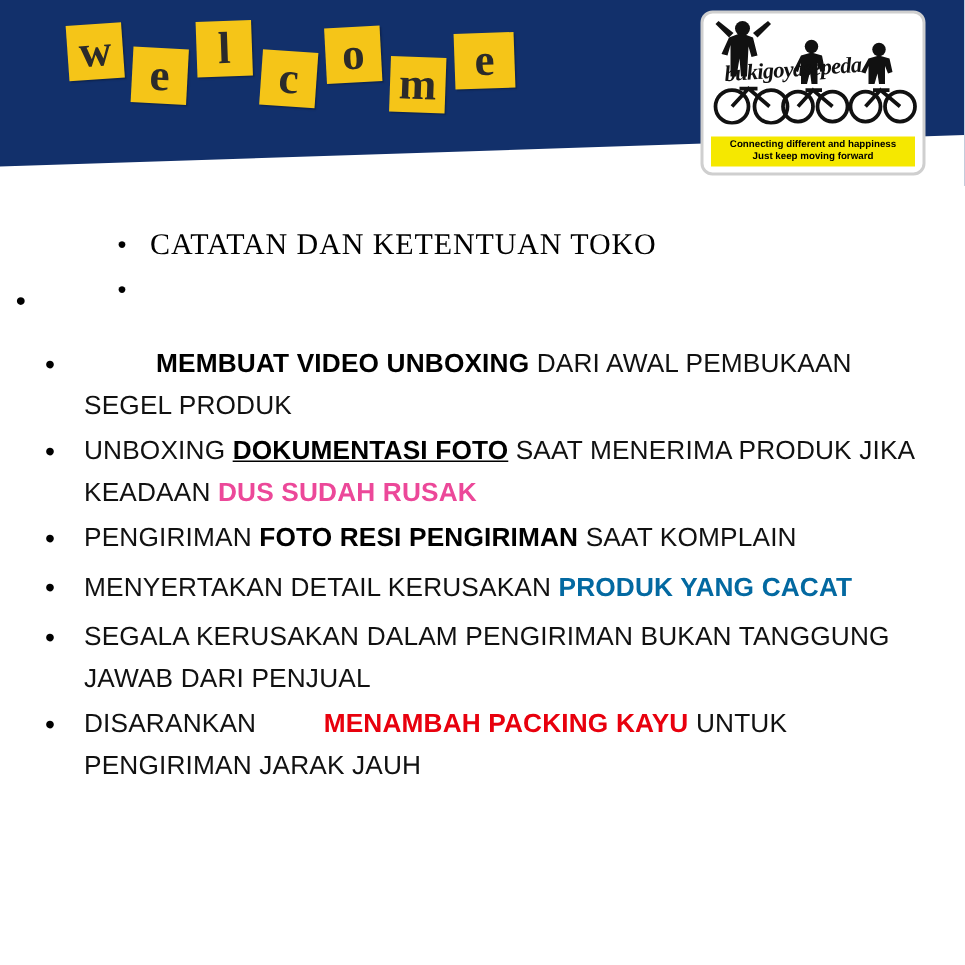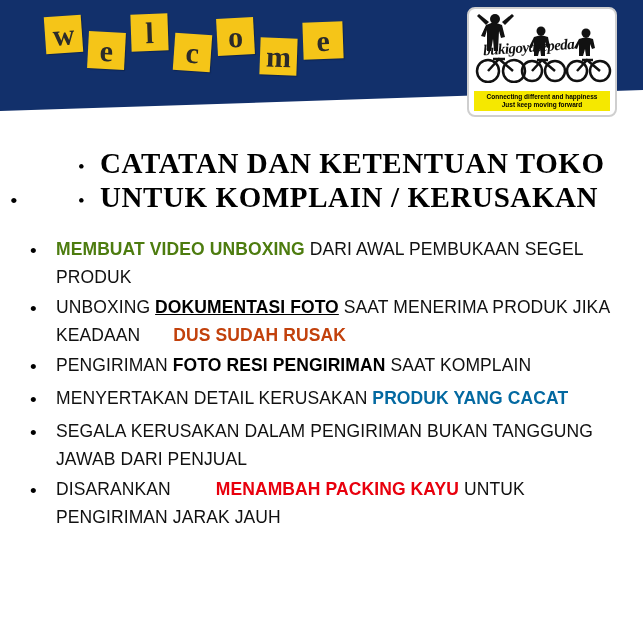--- a/index.html
+++ b/index.html
@@ -130,22 +130,22 @@
     margin-bottom: 4px;
   }
   .title-item .bullet {
     font-size: 19px;
     line-height: 26px;
     width: 22px;
     flex: 0 0 22px;
     color: #000;
   }
   .title-item .txt {
-    font-size: 29px;
-    font-weight: bold;
+    font-size: 20px;
+    font-weight: normal;
     letter-spacing: 0.6px;
     color: #000;
     line-height: 27px;
   }
 
   
   .list {
     margin: 22px 0 0 0;
     padding: 0 18px 0 30px;
   }
@@ -228,32 +228,31 @@
 
 <div class="title-block">
   <div class="stray-bullet">•</div>
 
   <div class="title-item">
     <span class="bullet">•</span>
     <span class="txt">CATATAN DAN KETENTUAN TOKO</span>
   </div>
   <div class="title-item">
     <span class="bullet">•</span>
-    <span class="txt">UNTUK KOMPLAIN / KERUSAKAN</span>
   </div>
 </div>
 
 <div class="list" id="rules-list">
     <div class="li">
       <span class="bullet">•</span>
-      <span class="text"><span class="hl" style="color: #4d7c0f;">MEMBUAT VIDEO UNBOXING</span><span> DARI AWAL PEMBUKAAN SEGEL PRODUK</span></span>
-    </div>
-    <div class="li">
-      <span class="bullet">•</span>
-      <span class="text"><span>UNBOXING </span><span class="hl" style="color: #000000; text-decoration: underline;">DOKUMENTASI FOTO</span><span> SAAT MENERIMA PRODUK JIKA KEADAAN </span><span class="hl" style="color: #c2410c; margin-left: 28px;">DUS SUDAH RUSAK</span></span>
+      <span class="text"><span class="hl" style="color: #000000; margin-left: 48px;">MEMBUAT VIDEO UNBOXING</span><span> DARI AWAL PEMBUKAAN SEGEL PRODUK</span></span>
+    </div>
+    <div class="li">
+      <span class="bullet">•</span>
+      <span class="text"><span>UNBOXING </span><span class="hl" style="color: #000000; text-decoration: underline;">DOKUMENTASI FOTO</span><span> SAAT MENERIMA PRODUK JIKA KEADAAN </span><span class="hl" style="color: #ec4899;">DUS SUDAH RUSAK</span></span>
     </div>
     <div class="li">
       <span class="bullet">•</span>
       <span class="text"><span>PENGIRIMAN </span><span class="hl" style="color: #000000;">FOTO RESI PENGIRIMAN</span><span> SAAT KOMPLAIN</span></span>
     </div>
     <div class="li">
       <span class="bullet">•</span>
       <span class="text"><span>MENYERTAKAN DETAIL KERUSAKAN </span><span class="hl" style="color: #0369a1;">PRODUK YANG CACAT</span></span>
     </div>
     <div class="li">

